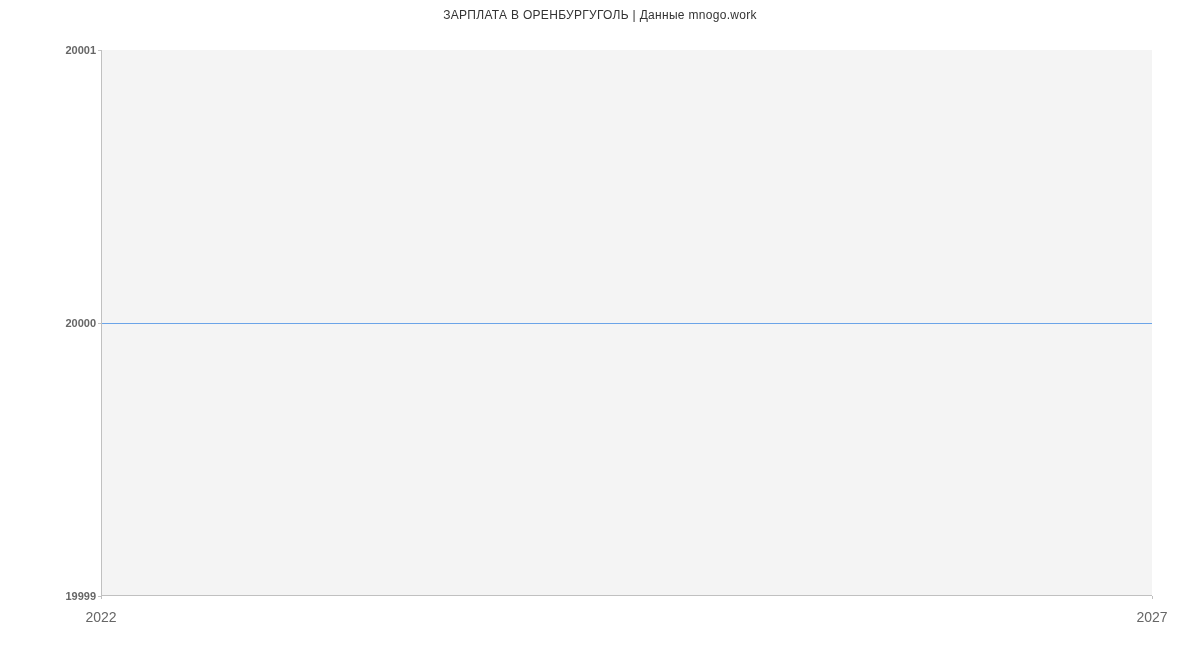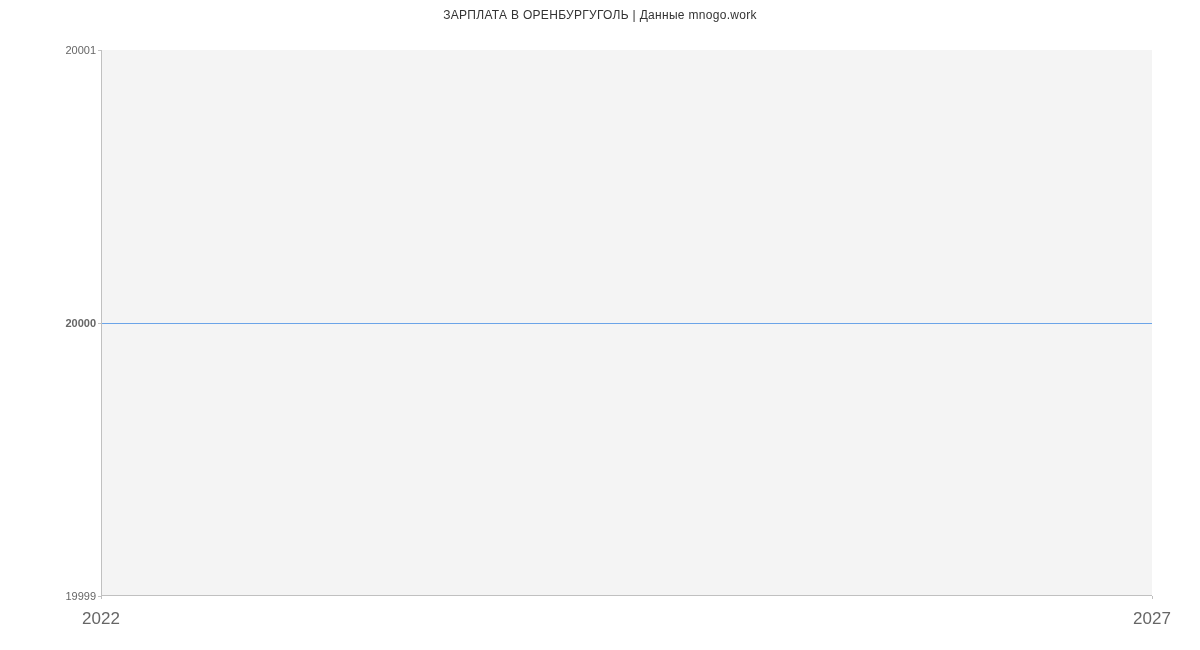--- a/index.html
+++ b/index.html
@@ -50,37 +50,37 @@
       border-top: 1px solid #6ba4e8;
     }
     .y-tick {
       position: absolute;
       right: 1104px;
       font-size: 11px;
       color: #666666;
       text-align: right;
       transform: translateY(-50%);
     }
-    .y-tick-top { top: 50px; }
+    .y-tick-top { top: 50px; font-weight: bold; }
     .y-tick-mid { top: 323px; font-weight: bold; }
-    .y-tick-bot { top: 596px; }
+    .y-tick-bot { top: 596px; font-weight: bold; }
     .y-tick-mark {
       position: absolute;
       left: 98px;
       width: 3px;
       height: 1px;
       background: #c0c0c0;
     }
     .y-tick-mark-top { top: 50px; }
     .y-tick-mark-mid { top: 323px; }
     .y-tick-mark-bot { top: 596px; }
     .x-tick {
       position: absolute;
       top: 609px;
-      font-size: 17px;
+      font-size: 14px;
       color: #666666;
       transform: translateX(-50%);
     }
     .x-tick-left { left: 101px; }
     .x-tick-right { left: 1152px; }
     .x-tick-mark {
       position: absolute;
       top: 596px;
       width: 1px;
       height: 3px;

